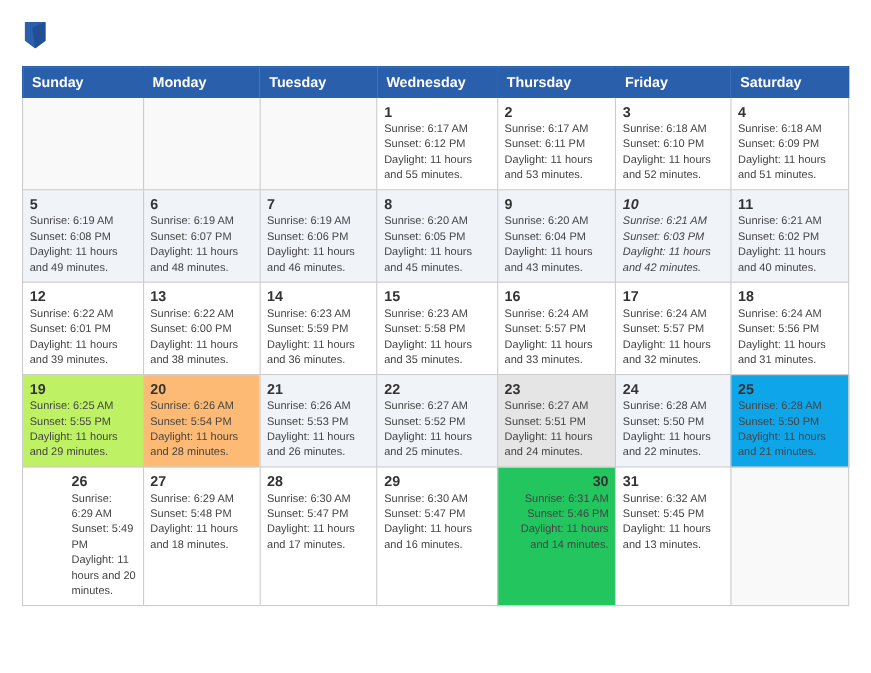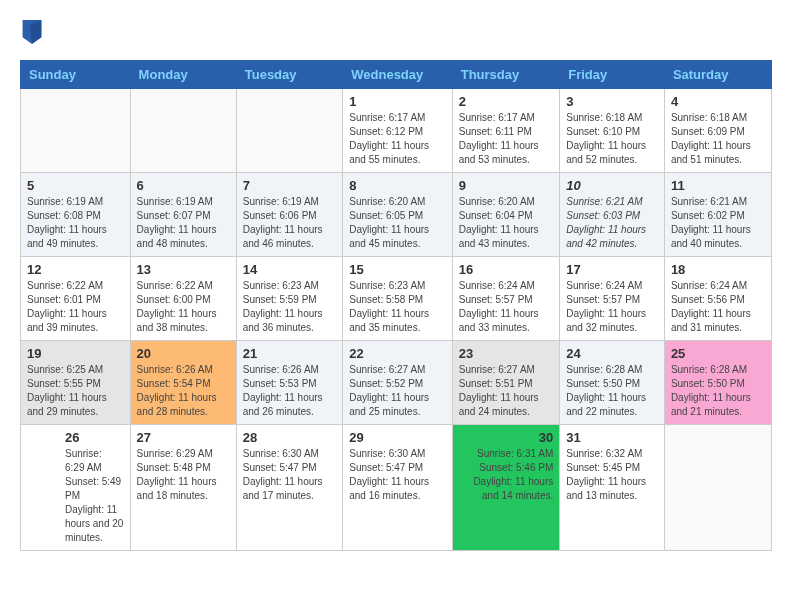--- a/index.html
+++ b/index.html
@@ -52,21 +52,21 @@
       font-size: 16px;
       color: #555;
     }
     .calendar {
       width: 100%;
       border-collapse: collapse;
       border: 1px solid #ccc;
     }
     .calendar th {
       background-color: #2a5fac;
-      color: #7dd3fc;
+      color: #ffffff;
       text-align: left;
       padding: 6px 8px;
       font-size: 13px;
       border: 1px solid #2a5fac;
     }
     .calendar td {
       vertical-align: top;
       padding: 5px 6px;
       border: 1px solid #ccc;
       width: 113px;
@@ -242,21 +242,21 @@
 Daylight: 11 hours and 32 minutes.</div>
         </td>
         <td style="background: rgb(255, 255, 255);">
           <div class="day-number">18</div>
           <div class="day-info" style="white-space: pre-line;">Sunrise: 6:24 AM
 Sunset: 5:56 PM
 Daylight: 11 hours and 31 minutes.</div>
         </td>
       </tr>
       <tr>
-        <td style="background: #e5e5e5; margin-left: 26px;">
+        <td style="background: #bef264; margin-left: 26px;">
           <div class="day-number">19</div>
           <div class="day-info" style="white-space: pre-line;">Sunrise: 6:25 AM
 Sunset: 5:55 PM
 Daylight: 11 hours and 29 minutes.</div>
         </td>
         <td style="background: #fdba74;">
           <div class="day-number">20</div>
           <div class="day-info" style="white-space: pre-line;">Sunrise: 6:26 AM
 Sunset: 5:54 PM
 Daylight: 11 hours and 28 minutes.</div>
@@ -278,21 +278,21 @@
           <div class="day-info" style="white-space: pre-line;">Sunrise: 6:27 AM
 Sunset: 5:51 PM
 Daylight: 11 hours and 24 minutes.</div>
         </td>
         <td style="background: rgb(240, 244, 248);">
           <div class="day-number">24</div>
           <div class="day-info" style="white-space: pre-line;">Sunrise: 6:28 AM
 Sunset: 5:50 PM
 Daylight: 11 hours and 22 minutes.</div>
         </td>
-        <td style="background: #f9a8d4;">
+        <td style="background: #0ea5e9;">
           <div class="day-number">25</div>
           <div class="day-info" style="white-space: pre-line;">Sunrise: 6:28 AM
 Sunset: 5:50 PM
 Daylight: 11 hours and 21 minutes.</div>
         </td>
       </tr>
       <tr>
         <td style="background: rgb(255, 255, 255); padding-left: 44px;">
           <div class="day-number">26</div>
           <div class="day-info" style="white-space: pre-line;">Sunrise: 6:29 AM

